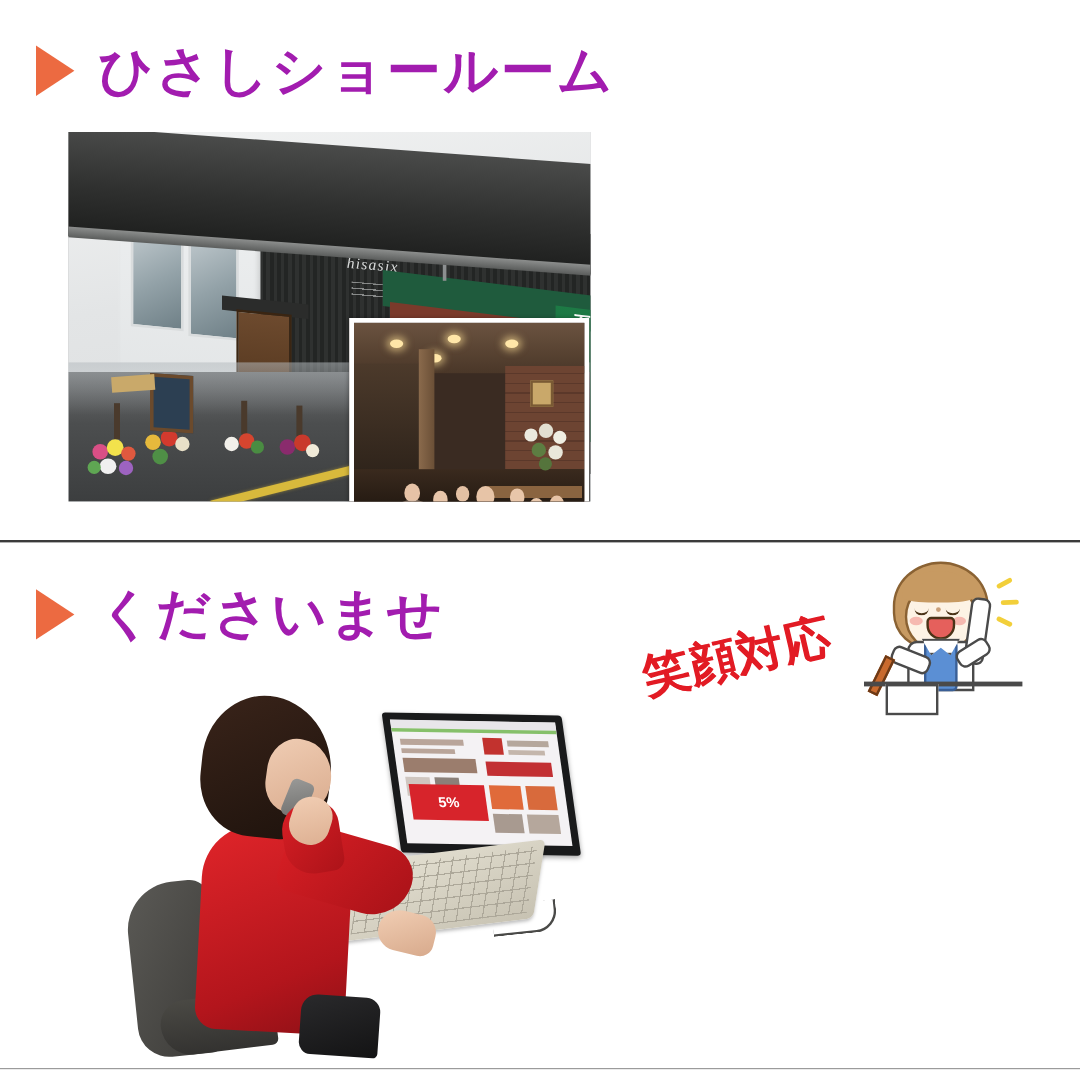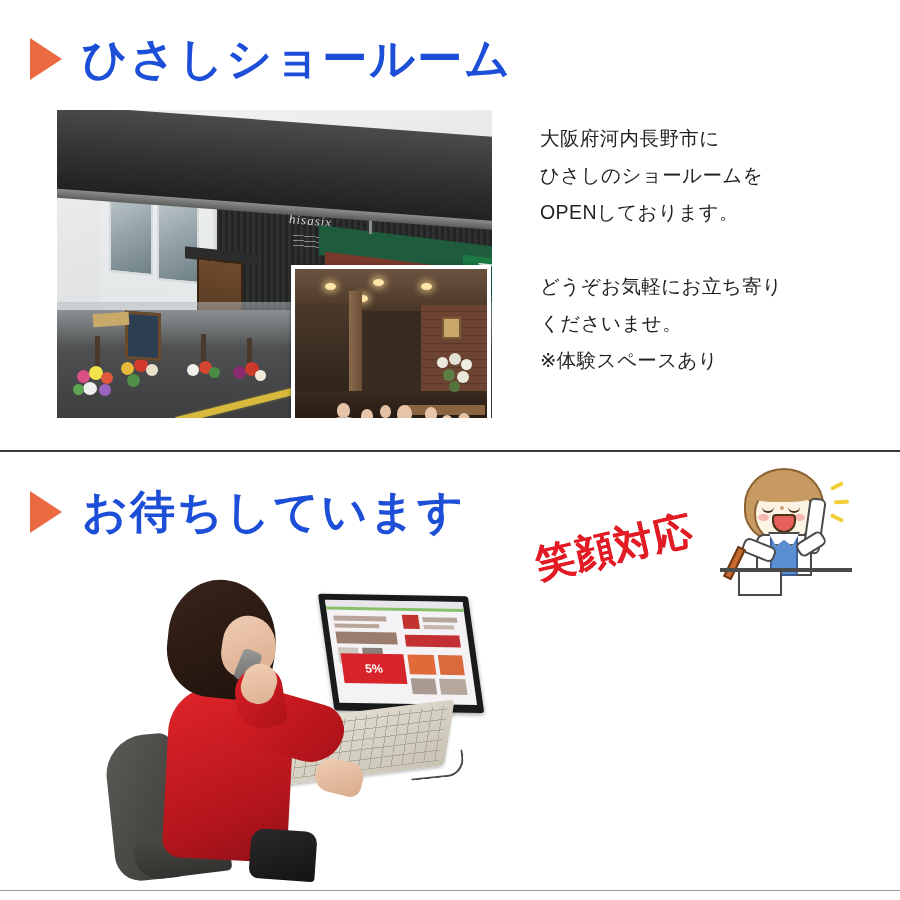--- a/index.html
+++ b/index.html
@@ -19,21 +19,21 @@
     width:0;height:0;
     border-top:21px solid transparent;
     border-bottom:21px solid transparent;
     border-left:32px solid #ec6a41;
     flex:0 0 auto;
   }
   .heading-text{
     margin-left:20px;
     font-size:45px;
     font-weight:bold;
-    color:#1d4ed8;
+    color:#a21caf;
     letter-spacing:2px;
     line-height:1;
     white-space:nowrap;
   }
   #h1{left:30px;top:36px;}
   #h2{left:30px;top:489px;}
 
   
   .divider{position:absolute;left:0;width:900px;}
   #div1{top:450px;height:2px;background:#3b3b3b;}
@@ -451,33 +451,26 @@
         <div class="fl" style="left:2px;top:4px;width:11px;height:11px;background:#eceadf;"></div>
         <div class="fl" style="left:14px;top:0px;width:12px;height:12px;background:#e2e0d2;"></div>
         <div class="fl" style="left:26px;top:6px;width:11px;height:11px;background:#f0eee2;"></div>
         <div class="fl" style="left:8px;top:16px;width:12px;height:12px;background:#5d7d42;"></div>
         <div class="fl" style="left:22px;top:18px;width:12px;height:12px;background:#e9e7da;"></div>
         <div class="fl" style="left:14px;top:28px;width:11px;height:11px;background:#55743c;"></div>
       </div>
     </div>
   </div>
 
-  <div class="copy" id="copy1">大阪府河内長野市に
-ひさしのショールームを
-OPENしております。
-
-どうぞお気軽にお立ち寄り
-くださいませ。
-※体験スペースあり</div>
 
   <div class="divider" id="div1"></div>
 
   <div class="heading" id="h2">
     <span class="tri"></span>
-    <span class="heading-text">お待ちしています</span>
+    <span class="heading-text">くださいませ</span>
   </div>
 
   <div class="stamp">笑顔対応</div>
 
   <div class="illus">
     <div class="il-spark">
       <i style="left:110px;top:22px;width:14px;height:4px;transform:rotate(-28deg);"></i>
       <i style="left:114px;top:38px;width:15px;height:4px;transform:rotate(-2deg);"></i>
       <i style="left:110px;top:54px;width:14px;height:4px;transform:rotate(26deg);"></i>
     </div>

